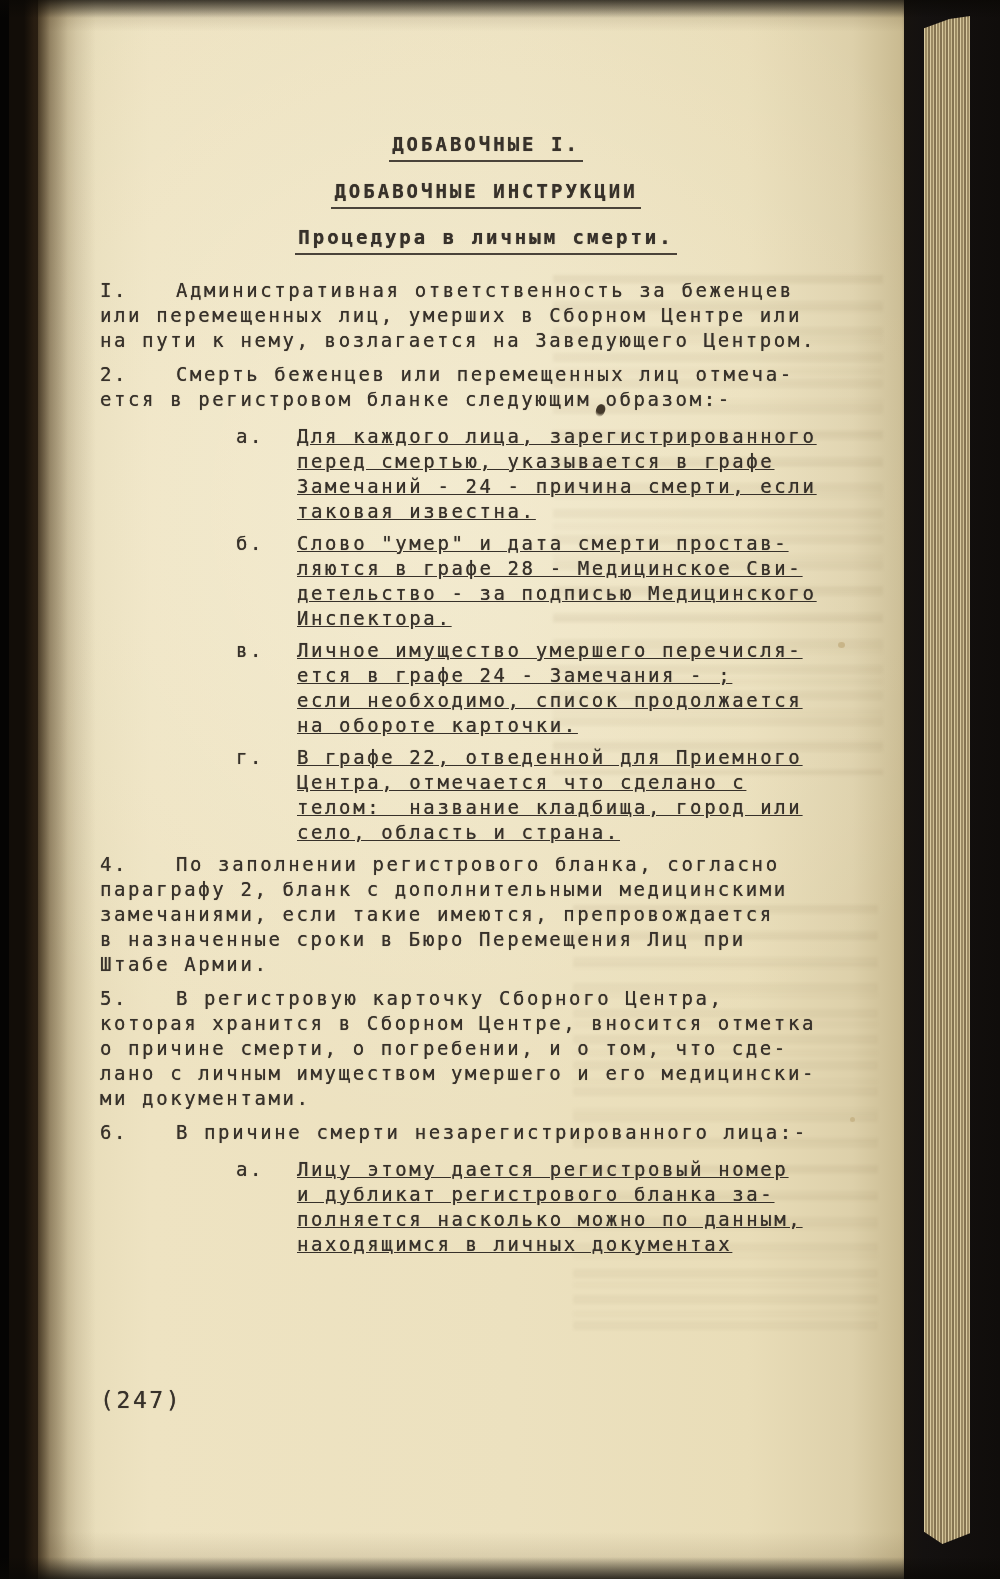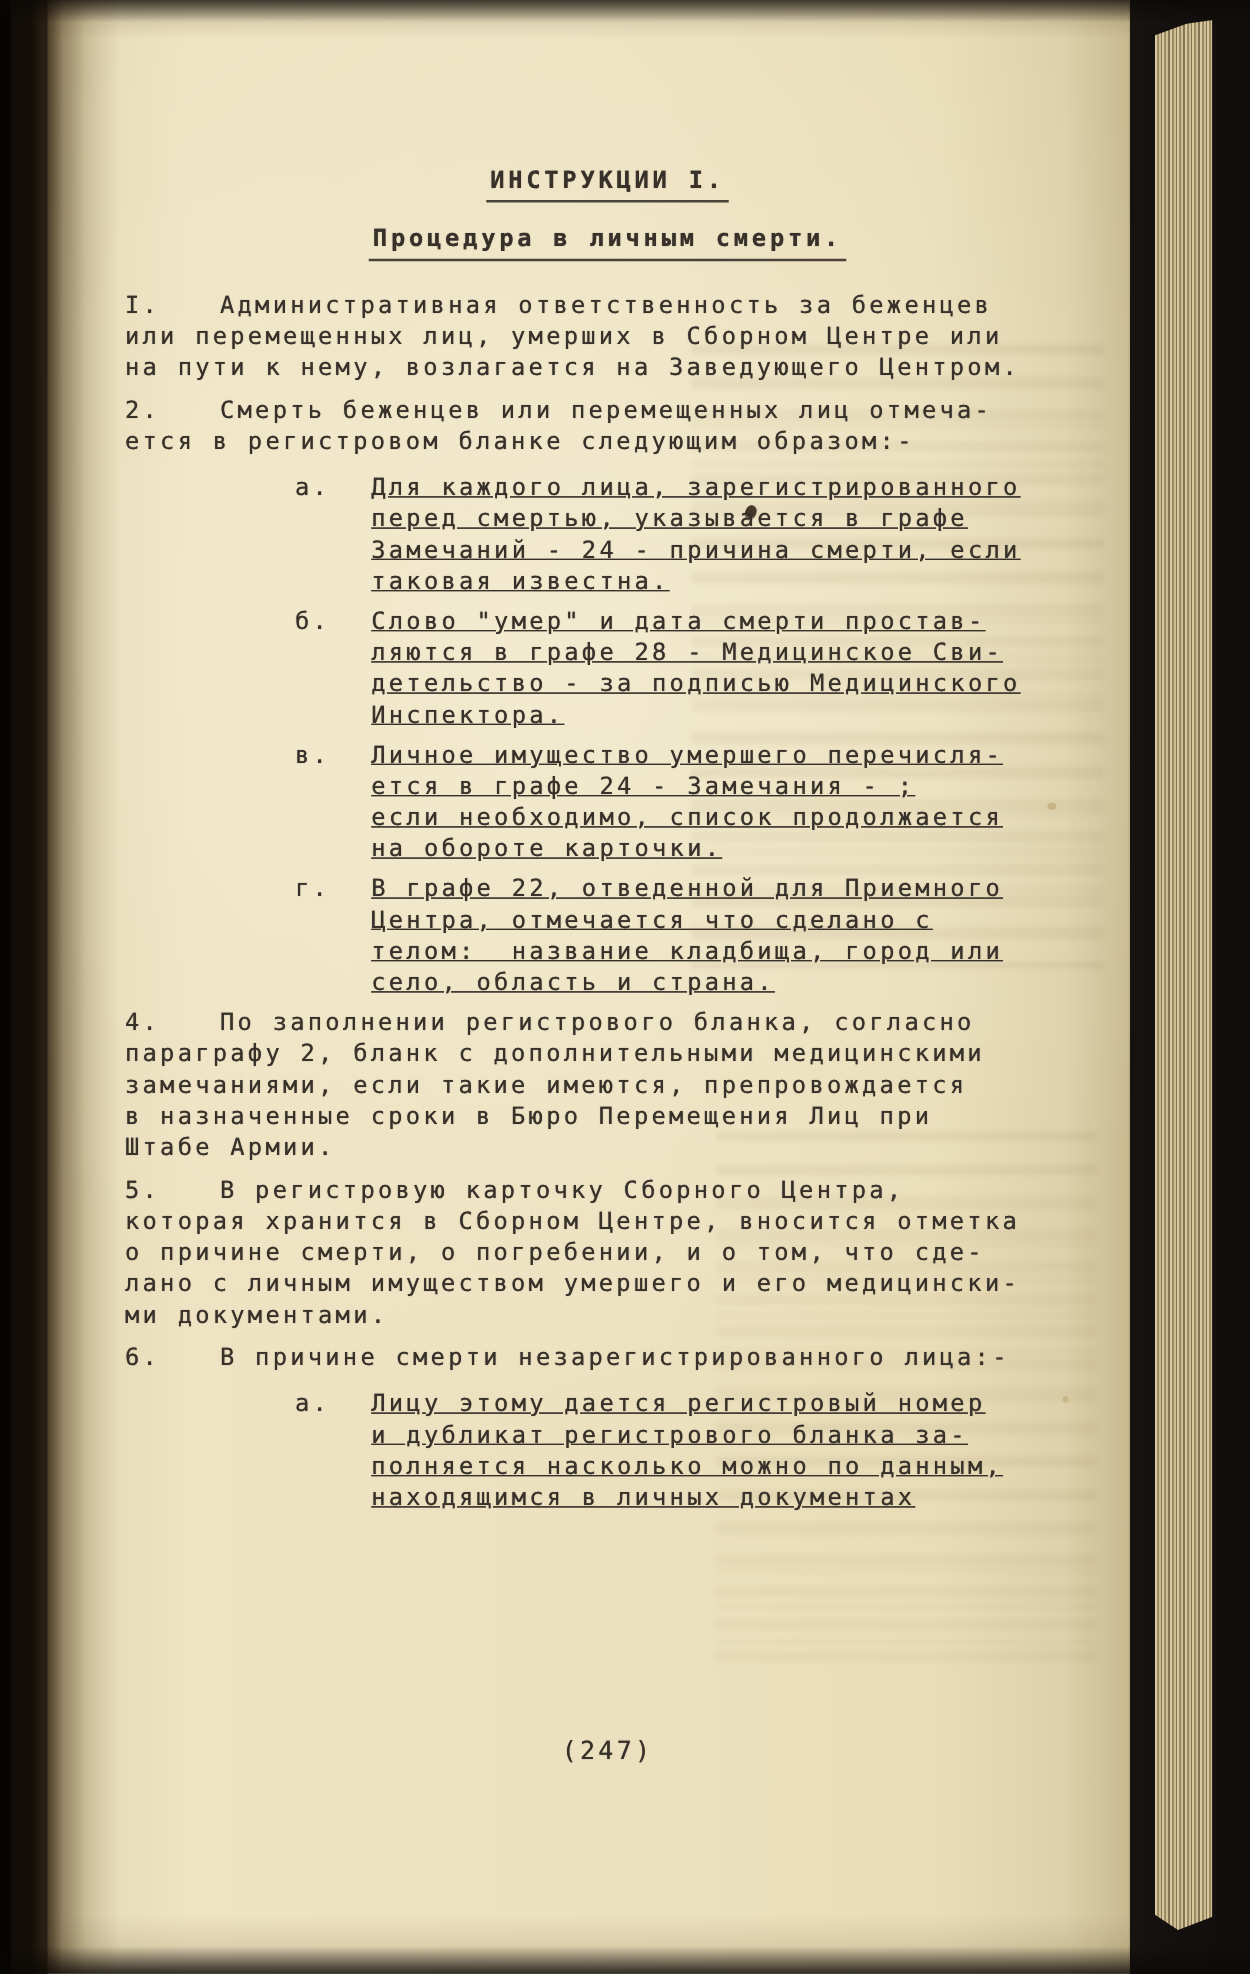--- a/index.html
+++ b/index.html
@@ -85,40 +85,41 @@
   .h2 { margin-bottom:16px; }
   .h3 { margin-bottom:23px; }
   .para { margin:0 0 9px; white-space:pre-wrap; }
   .para-gap { margin-bottom:12px; }
   .pnum { display:inline-block; width:76px; }
   .sub { display:flex; margin:0 0 7px 136px; }
   .snum { width:61px; flex:none; }
   .sbody { white-space:pre-wrap;text-decoration:underline; }
   .page-number {
     position:absolute; left:62px; top:1388px; width:772px; z-index:3;
-    text-align:center; color:#37312a; font-size:20px; line-height:25px;
+    color:#37312a; font-size:23px; line-height:25px;
     letter-spacing:2.6px; text-shadow:0 0 0.7px rgba(55,49,42,0.85);
   }
 </style>
 </head>
 <body>
 
 <div class="scene">
 
   <div class="paper">
 
     <div class="bleed bleed-a"></div>
     <div class="bleed bleed-b"></div>
     <div class="ink-spot"></div>
     <div class="fox fox-1"></div>
     <div class="fox fox-2"></div>
 
     <div class="text">
 
-      <div class="h h1">ИНСТРУКЦИИ I.</div>
+      <div class="h h1">ДОБАВОЧНЫЕ I.</div>
+      <div class="h h2">ДОБАВОЧНЫЕ ИНСТРУКЦИИ</div>
       <div class="h h3">Процедура в личным смерти.</div>
 
       <p class="para"><span class="pnum">I.</span><span class="pbody">Административная ответственность за беженцев
 или перемещенных лиц, умерших в Сборном Центре или
 на пути к нему, возлагается на Заведующего Центром.</span></p>
 
       <p class="para para-gap"><span class="pnum">2.</span><span class="pbody">Смерть беженцев или перемещенных лиц отмеча-
 ется в регистровом бланке следующим образом:-</span></p>
 
       <div class="sub">

